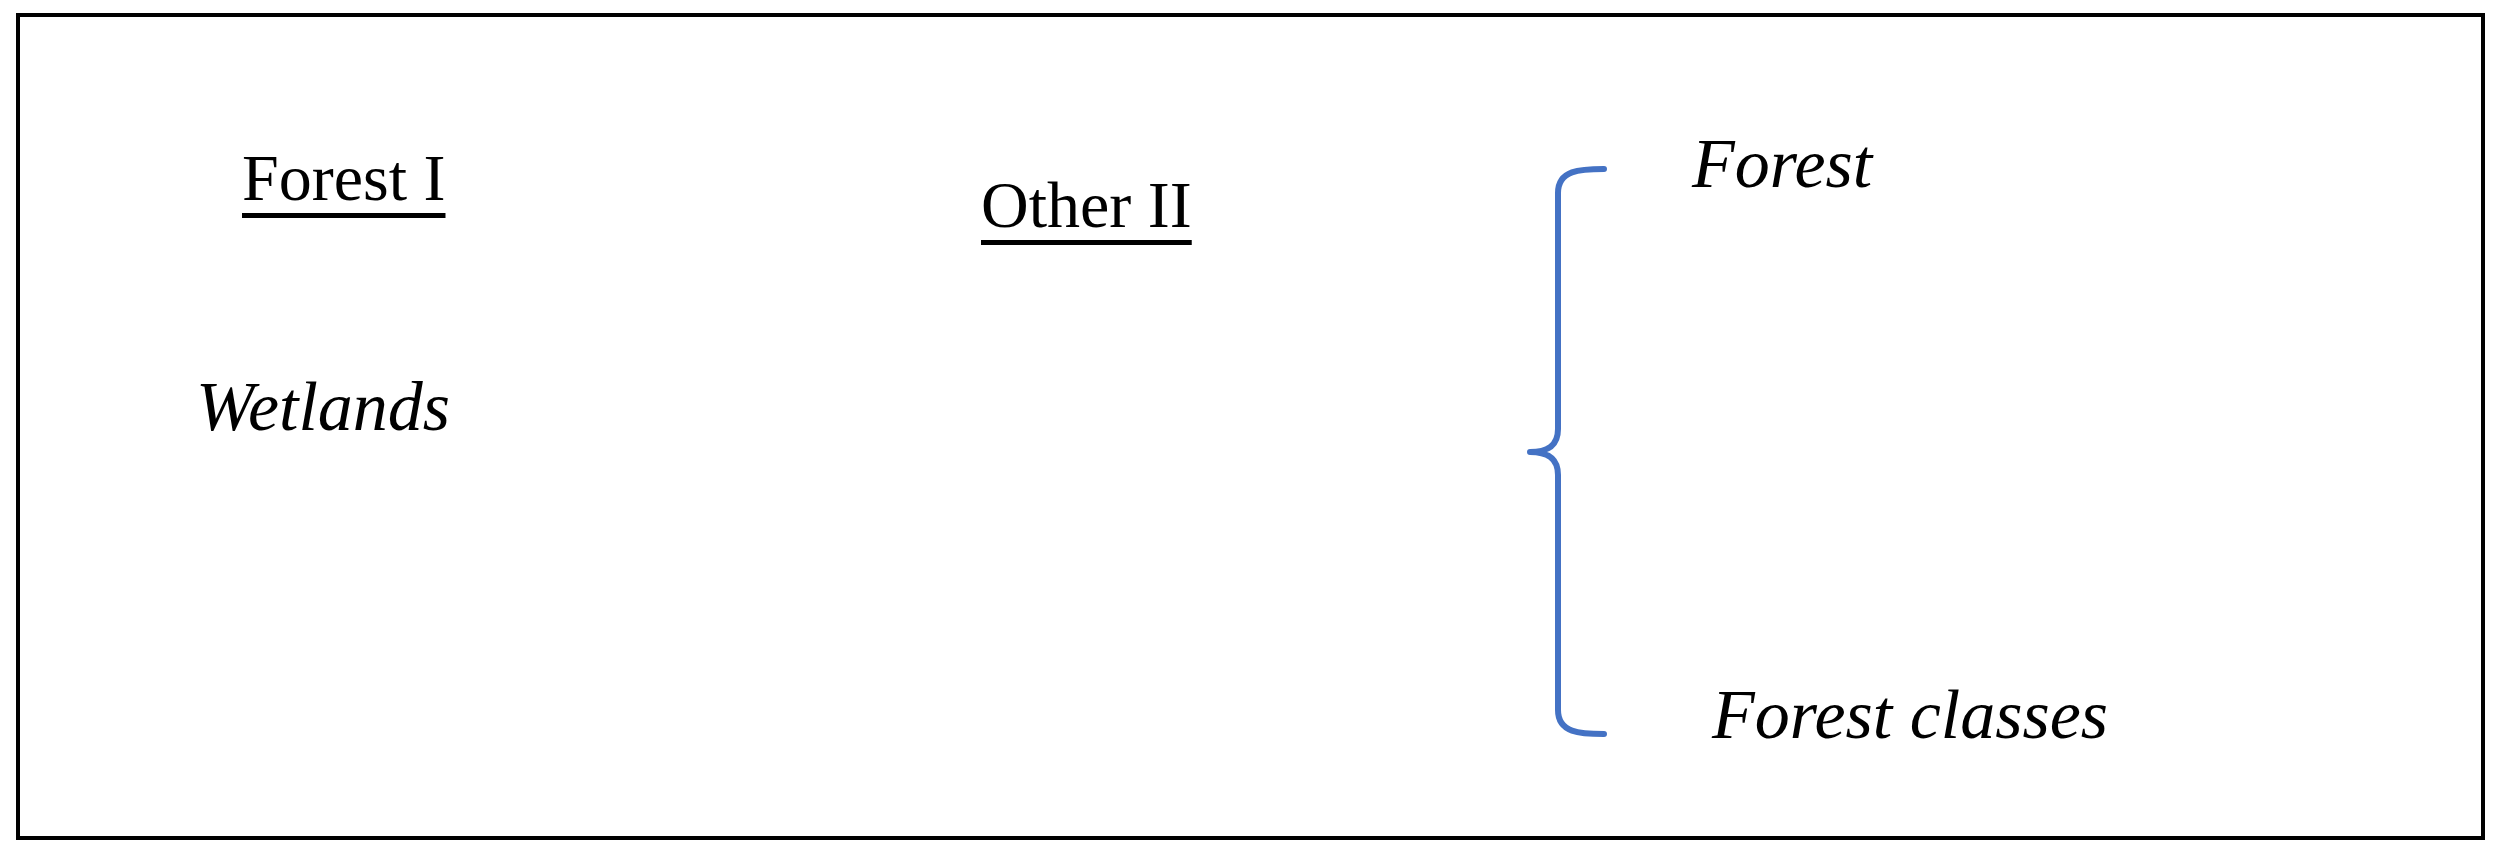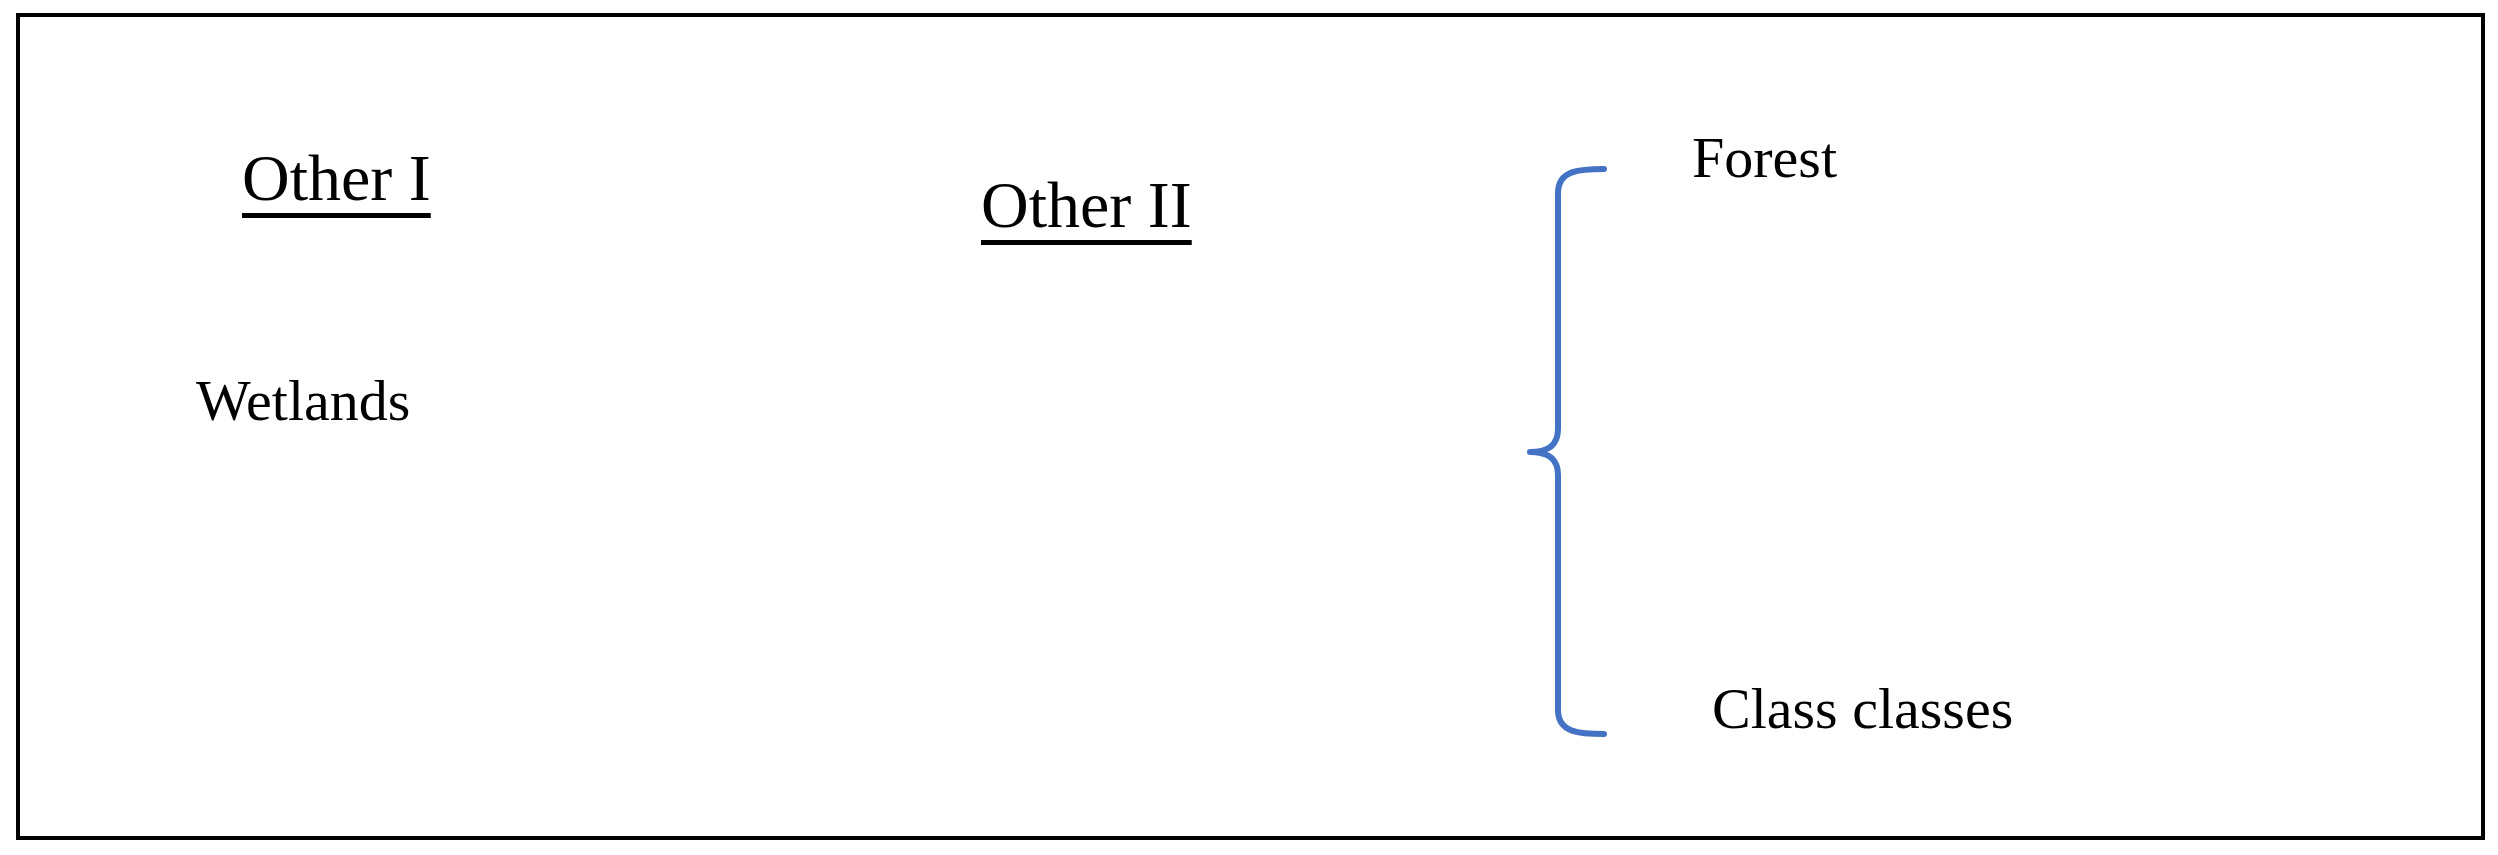--- a/index.html
+++ b/index.html
@@ -41,21 +41,22 @@
 
   
   .heading {
     font-size: 66px;
     text-decoration: underline;
     text-decoration-thickness: 5px;
     text-underline-offset: 13px;
   }
 
   .item {
-    font-size: 58px;
+    font-size: 70px;
+    font-style: italic;
   }
 
   
   #class-1-heading   { left: 222px;  top: 128px; }
   #class-2-heading   { left: 961px;  top: 155px; }
   #wetlands-label    { left: 176px;  top: 355px; }
   #non-wetlands-label{ left: 957px;  top: 380px; }
   #forest-label      { left: 1672px; top: 112px; }
   #other-classes-label { left: 1692px; top: 663px; }
 
@@ -75,37 +76,37 @@
     overflow: visible;
   }
 </style>
 </head>
 <body>
 
 <div id="figure-canvas">
 
   <div class="figure-frame">
 
-    <div class="label heading" id="class-1-heading">Other I</div>
+    <div class="label heading" id="class-1-heading">Forest I</div>
 
     <div class="label item" id="wetlands-label">Wetlands</div>
 
     <div class="label heading" id="class-2-heading">Other II</div>
 
 
     <div id="brace-wrapper">
       <svg viewBox="0 0 120 595" xmlns="http://www.w3.org/2000/svg">
         <path d="M 104 12
                  C 80 12, 58 13, 58 36
                  L 58 272
                  C 58 289, 47 295, 30 295
                  C 47 295, 58 301, 58 318
                  L 58 553
                  C 58 576, 80 577, 104 577" fill="none" stroke="#4472C4" stroke-width="6" stroke-linecap="round" stroke-linejoin="round"></path>
       </svg>
     </div>
 
     <div class="label item" id="forest-label">Forest</div>
 
-    <div class="label item" id="other-classes-label">Class classes</div>
+    <div class="label item" id="other-classes-label">Forest classes</div>
 
   </div>
 </div>
 
 </body></html>

